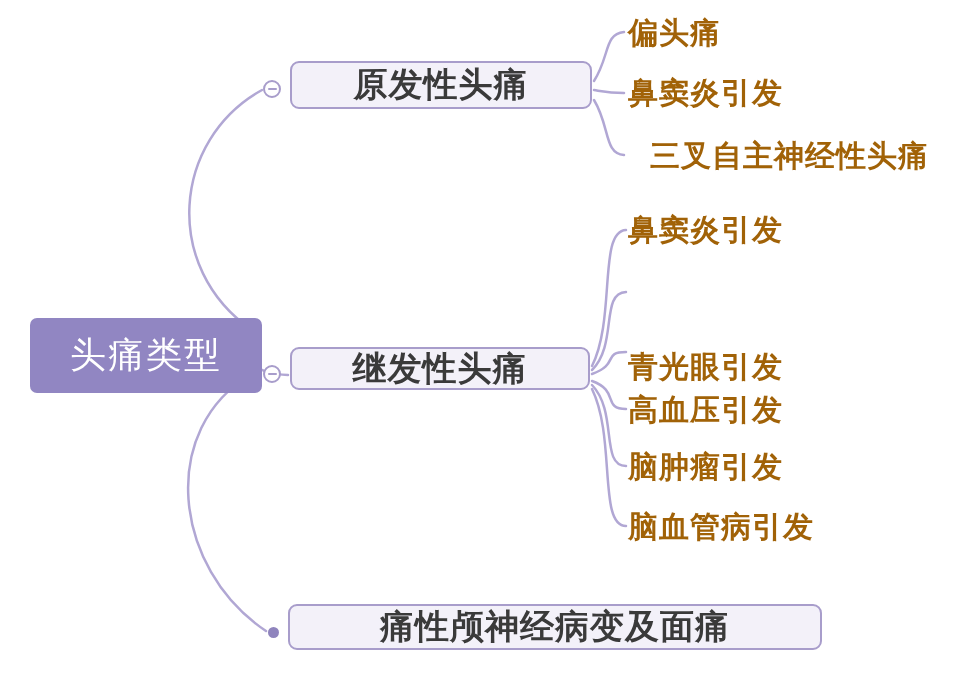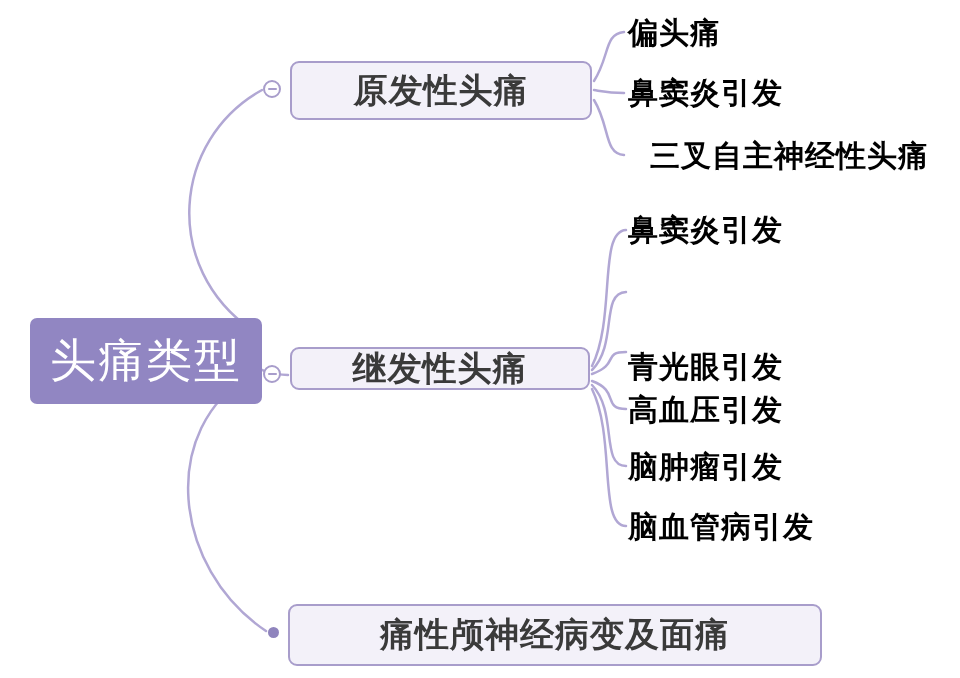--- a/index.html
+++ b/index.html
@@ -6,40 +6,40 @@
   .canvas{
     position:relative;
     width:960px;height:678px;
     background:#ffffff;
     font-family:"Liberation Sans","DejaVu Sans",sans-serif;
     overflow:hidden;
   }
   svg.connectors{position:absolute;left:0;top:0;width:960px;height:678px;}
 
   .root-node{
-    position:absolute;left:30px;top:318px;width:232px;height:86px;
+    position:absolute;left:30px;top:318px;width:232px;height:75px;
     background:#9186c2;border-radius:7px;
     display:flex;align-items:center;justify-content:center;
-    color:#ffffff;font-size:46px;font-weight:500;letter-spacing:2px;
+    color:#ffffff;font-size:36px;font-weight:500;letter-spacing:2px;
     box-sizing:border-box;
   }
   .branch-node{
     position:absolute;
     background:#f3f1f9;border:2px solid #a89dcb;border-radius:9px;
     display:flex;align-items:center;justify-content:center;
     color:#3a3a3a;font-size:34px;font-weight:600;letter-spacing:1px;
     box-sizing:border-box;
   }
-  .branch-1{left:290px;top:61px;width:302px;height:59px;}
+  .branch-1{left:290px;top:61px;width:302px;height:48px;}
   .branch-2{left:290px;top:347px;width:300px;height:43px;}
-  .branch-3{left:288px;top:604px;width:534px;height:62px;}
+  .branch-3{left:288px;top:604px;width:534px;height:46px;}
 
   .leaf{
     position:absolute;left:628px;
-    color:#000000;font-size:30px;font-weight:600;letter-spacing:1px;
+    color:#a16207;font-size:30px;font-weight:600;letter-spacing:1px;
     white-space:nowrap;line-height:34px;
   }
   .leaf-1-0{top:16px;}
   .leaf-1-1{top:76px;}
   .leaf-1-2{top:139px;margin-left:22px;}
   .leaf-2-0{top:213px;}
   .leaf-2-1{top:276px;}
   .leaf-2-2{top:350px;}
   .leaf-2-3{top:393px;text-align:center;}
   .leaf-2-4{top:450px;}

